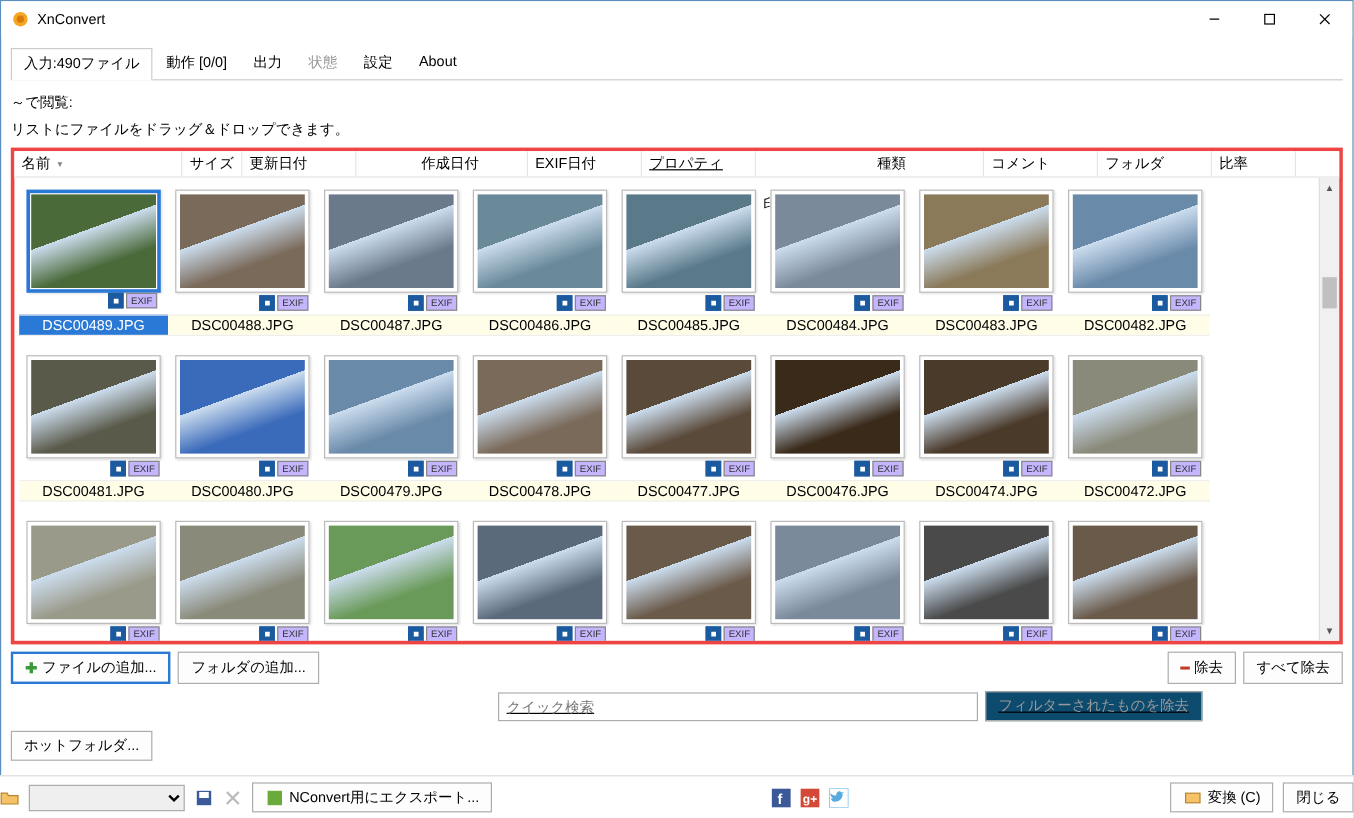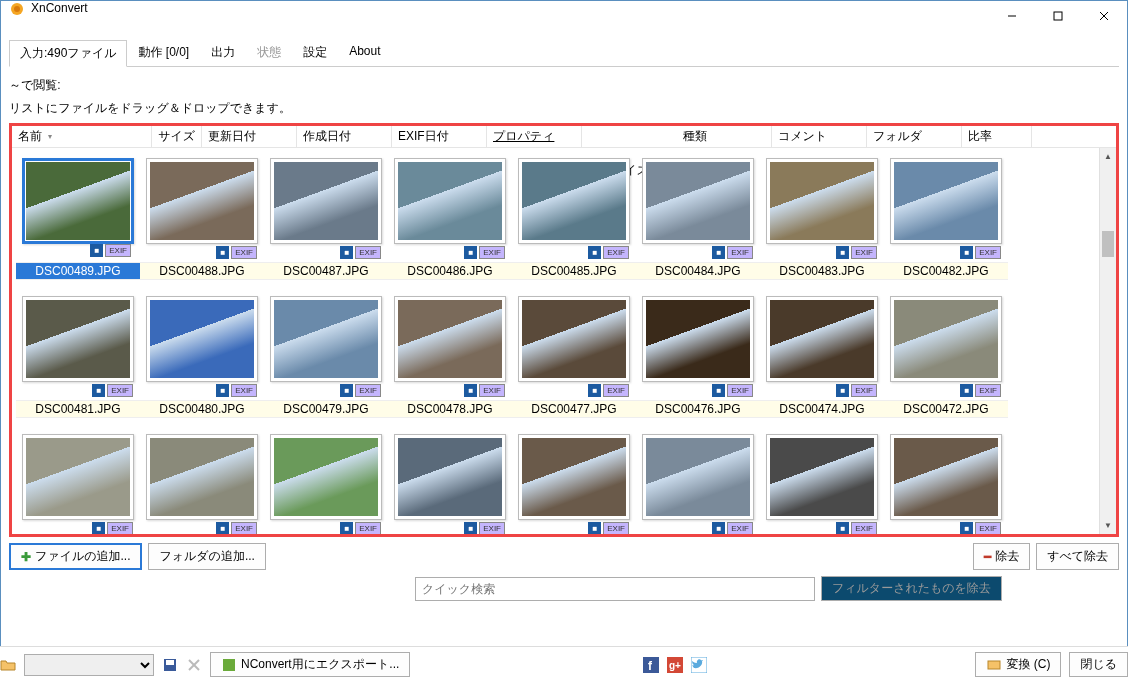--- a/index.html
+++ b/index.html
@@ -1,17 +1,17 @@
 <!DOCTYPE html>
 <html><head>
 <meta charset="utf-8">
 <style>
 * { box-sizing: border-box; margin: 0; padding: 0; }
 body { font-family: "Yu Gothic UI", "Meiryo", sans-serif; font-size: 12px; background: #fff; color: #000; width: 1128px; height: 682px; overflow: hidden; border: 1px solid #5a8fbf; }
-.titlebar { height: 30px; display: flex; align-items: flex-start; padding-left: 8px; background: #fff; }
+.titlebar { height: 30px; display: flex; align-items: center; padding-left: 8px; background: #fff; }
 .titlebar .app-icon { width: 16px; height: 16px; margin-right: 6px; }
 .titlebar .title { font-size: 12px; }
 .window-controls { margin-left: auto; display: flex; }
 .window-controls div { width: 46px; height: 30px; display: flex; align-items: center; justify-content: center; font-family: "Segoe MDL2 Assets", sans-serif; font-size: 10px; }
 .main-area { padding: 8px; }
 .tabs { display: flex; border-bottom: 1px solid #ccc; }
 .tab { padding: 4px 10px; border: 1px solid transparent; cursor: pointer; font-size: 12px; }
 .tab.active { border: 1px solid #ccc; border-bottom: 1px solid #fff; background: #fff; position: relative; top: 1px; }
 .tab.disabled { color: #999; }
 .view-row { margin-top: 10px; display: flex; align-items: center; gap: 6px; font-size: 12px; }
@@ -33,21 +33,21 @@
 .thumb-name { margin-top: 18px; width: 124px; text-align: center; font-size: 12px; padding: 1px 0; background: #fffde8; border-top: 1px solid #eee; border-bottom: 1px solid #eee; overflow: hidden; white-space: nowrap; }
 .thumb-name.selected { background: #2a79d7; color: #fff; }
 .scrollbar-v { width: 17px; background: #f0f0f0; display: flex; flex-direction: column; align-items: center; border-left: 1px solid #e0e0e0; }
 .scrollbar-v .arrow { height: 17px; width: 100%; display: flex; align-items: center; justify-content: center; font-size: 8px; color: #555; }
 .scrollbar-v .track { flex: 1; position: relative; width: 100%; }
 .scrollbar-v .handle { position: absolute; top: 66px; left: 2px; right: 2px; height: 26px; background: #c0c0c0; }
 .btn-row { margin-top: 6px; display: flex; gap: 6px; }
 .btn { border: 1px solid #adadad; background: #fdfdfd; padding: 3px 10px; font-size: 12px; display: inline-flex; align-items: center; gap: 4px; cursor: pointer; }
 .btn.primary-outline { border: 2px solid #2a79d7; }
 .btn-row .spacer { flex: 1; }
-.filter-row { margin-top: 6px; display: flex; gap: 6px; align-items: center; }
+.filter-row { margin-top: 6px; display: flex; gap: 6px; align-items: center; text-decoration: underline; }
 .filter-row input[type=text] { flex: 0 0 400px; border: 1px solid #adadad; padding: 4px 6px; font-size: 12px; }
 .btn.disabled { color: #999; background: #0c4a6e; }
 .hot-row { margin-top: 8px; }
 .bottom-bar { position: absolute; bottom: 0; left: 0; right: 0; height: 36px; border-top: 1px solid #ddd; display: flex; align-items: center; padding: 0 0; gap: 8px; background: #fff; }
 .bottom-bar select { width: 130px; height: 22px; border: 1px solid #adadad; }
 .icon-sq { width: 16px; height: 16px; display: inline-block; }
 .small-icons { display: flex; gap: 8px; margin-left: auto; margin-right: 260px; }
 .plus-ic { color: #3a9a3a; font-weight: bold; }
 .minus-ic { color: #c03a2a; font-weight: bold; }
 </style>
@@ -95,21 +95,21 @@
   <div class="view-row">
     <span>～で閲覧:</span>
   </div>
   <div class="helper-text">リストにファイルをドラッグ＆ドロップできます。</div>
 
   <div class="list-area">
     <div class="columns" id="columns">
         <div class="col" style="width: 140px;">名前<span class="sort">▾</span></div>
         <div class="col" style="width: 50px; justify-content: flex-end;">サイズ</div>
         <div class="col" style="width: 95px;">更新日付</div>
-        <div class="col" style="width: 95px;">作成日付</div>
+        <div class="col" style="width: 95px; margin-left: 48px;">作成日付</div>
         <div class="col" style="width: 95px;">EXIF日付</div>
         <div class="col" style="width: 95px; text-decoration: underline;">プロパティ</div>
         <div class="col" style="width: 95px; margin-top: 41px;">印刷サイズ</div>
         <div class="col" style="width: 95px;">種類</div>
         <div class="col" style="width: 95px;">コメント</div>
         <div class="col" style="width: 95px;">フォルダ</div>
         <div class="col" style="width: 70px;">比率</div>
       </div>
     <div class="thumbs-scroll">
       <div class="thumbs" id="thumbs">
@@ -369,20 +369,23 @@
       </span>
     <span class="btn">すべて除去</span>
   </div>
 
   <div class="filter-row">
     <span style="flex:0 0 400px"></span>
     <input type="text" placeholder="クイック検索" style="">
     <span class="btn disabled">フィルターされたものを除去</span>
   </div>
 
+  <div class="hot-row">
+    <span class="btn">ホットフォルダ...</span>
+  </div>
 </div>
 
 <div class="bottom-bar">
   <span class="icon-sq"><svg viewBox="0 0 16 16">
         <path d="M1 4h5l1 2h8v7H1z" fill="#f5c268" stroke="#b8862a"></path>
       </svg></span>
   <select></select>
   <span class="icon-sq"><svg viewBox="0 0 16 16">
         <rect x="2" y="2" width="12" height="12" fill="#3a5a9a"></rect>
         <rect x="4" y="3" width="8" height="5" fill="#fff"></rect>

